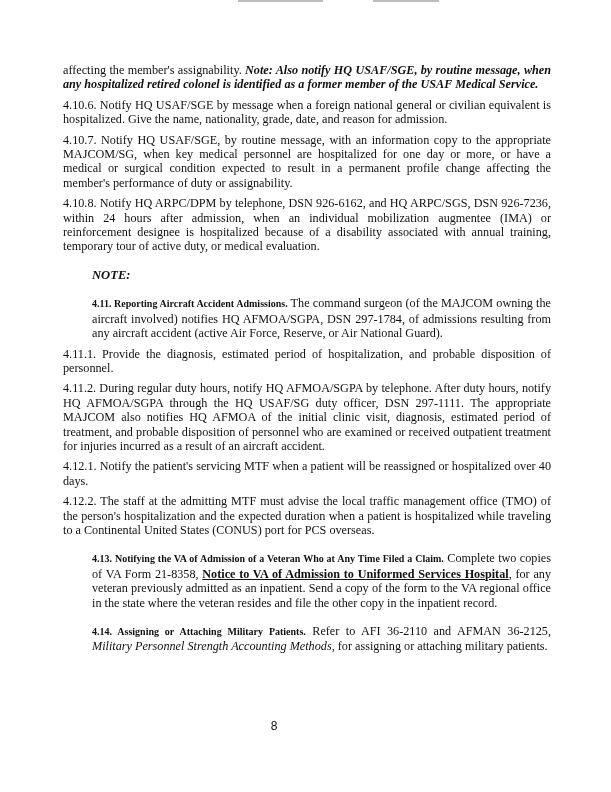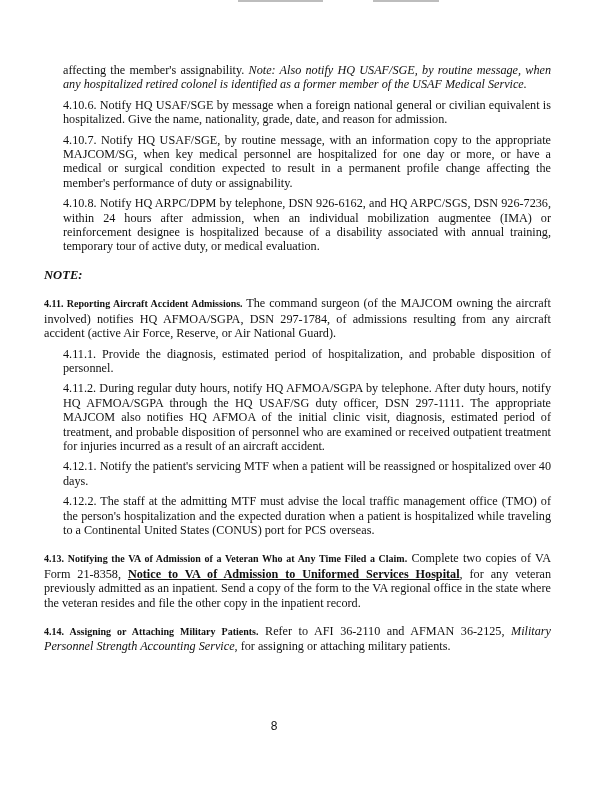--- a/index.html
+++ b/index.html
@@ -7,23 +7,23 @@
     width: 611px; height: 792px; position: relative; overflow: hidden;
     font-family: "Liberation Serif", serif; color: #111; font-size: 12.2px;
   }
   .topbar { position: absolute; top: 0; height: 2px; background: #bdbdbd; }
   .topbar.a { left: 238px; width: 85px; }
   .topbar.b { left: 373px; width: 66px; }
   .page { position: absolute; left: 44px; top: 63px; width: 507px; }
   p { margin: 0; line-height: 14.4px; text-align: justify; }
   .sub { margin-left: 19px; }
   .gap-s { margin-top: 6px; }
-  .gap-l { margin-top: 14px; }
+  .gap-l { margin-top: 14px; margin-left: 48px; }
   b { font-weight: bold; text-decoration: underline; }
-  .bi { font-weight: normal; font-style: italic; }
+  .bi { font-weight: bold; font-style: italic; }
   .it { font-style: italic; }
   .note-head { font-weight: bold; font-style: italic; font-size: 12.6px; }
   .heading { font-weight: bold; font-size: 10px; }
   .pagenum {
     position: absolute; left: 268px; top: 719px; width: 12px; text-align: center;
     font-family: "Liberation Sans", sans-serif; font-size: 12px;
   }
 </style>
 </head>
 <body>
@@ -56,18 +56,18 @@
 
   <p class="sub gap-s">4.12.1. Notify the patient's servicing MTF when a patient will be reassigned or hospitalized over 40 days.</p>
 
   <p class="sub gap-s">4.12.2. The staff at the admitting MTF must advise the local traffic management office (TMO) of the person's hospitalization and the expected duration when a patient is hospitalized while traveling to a Continental United States (CONUS) port for PCS overseas.</p>
 
   <p class="gap-l">
     <span class="heading">4.13. Notifying the VA of Admission of a Veteran Who at Any Time Filed a Claim.</span><span> Complete two copies of VA Form 21-8358, </span><b>Notice to VA of Admission to Uniformed Services Hospital</b><span>, for any veteran previously admitted as an inpatient. Send a copy of the form to the VA regional office in the state where the veteran resides and file the other copy in the inpatient record.</span>
   </p>
 
   <p class="gap-l">
-    <span class="heading">4.14. Assigning or Attaching Military Patients.</span><span> Refer to AFI 36-2110 and AFMAN 36-2125, </span><span class="it">Military Personnel Strength Accounting Service</span><span>, for assigning or attaching military patients.</span>
+    <span class="heading">4.14. Assigning or Attaching Military Patients.</span><span> Refer to AFI 36-2110 and AFMAN 36-2125, </span><span class="it">Military Personnel Strength Accounting Methods</span><span>, for assigning or attaching military patients.</span>
   </p>
 
 </div>
 
 <div class="pagenum">8</div>
 
 </body></html>

